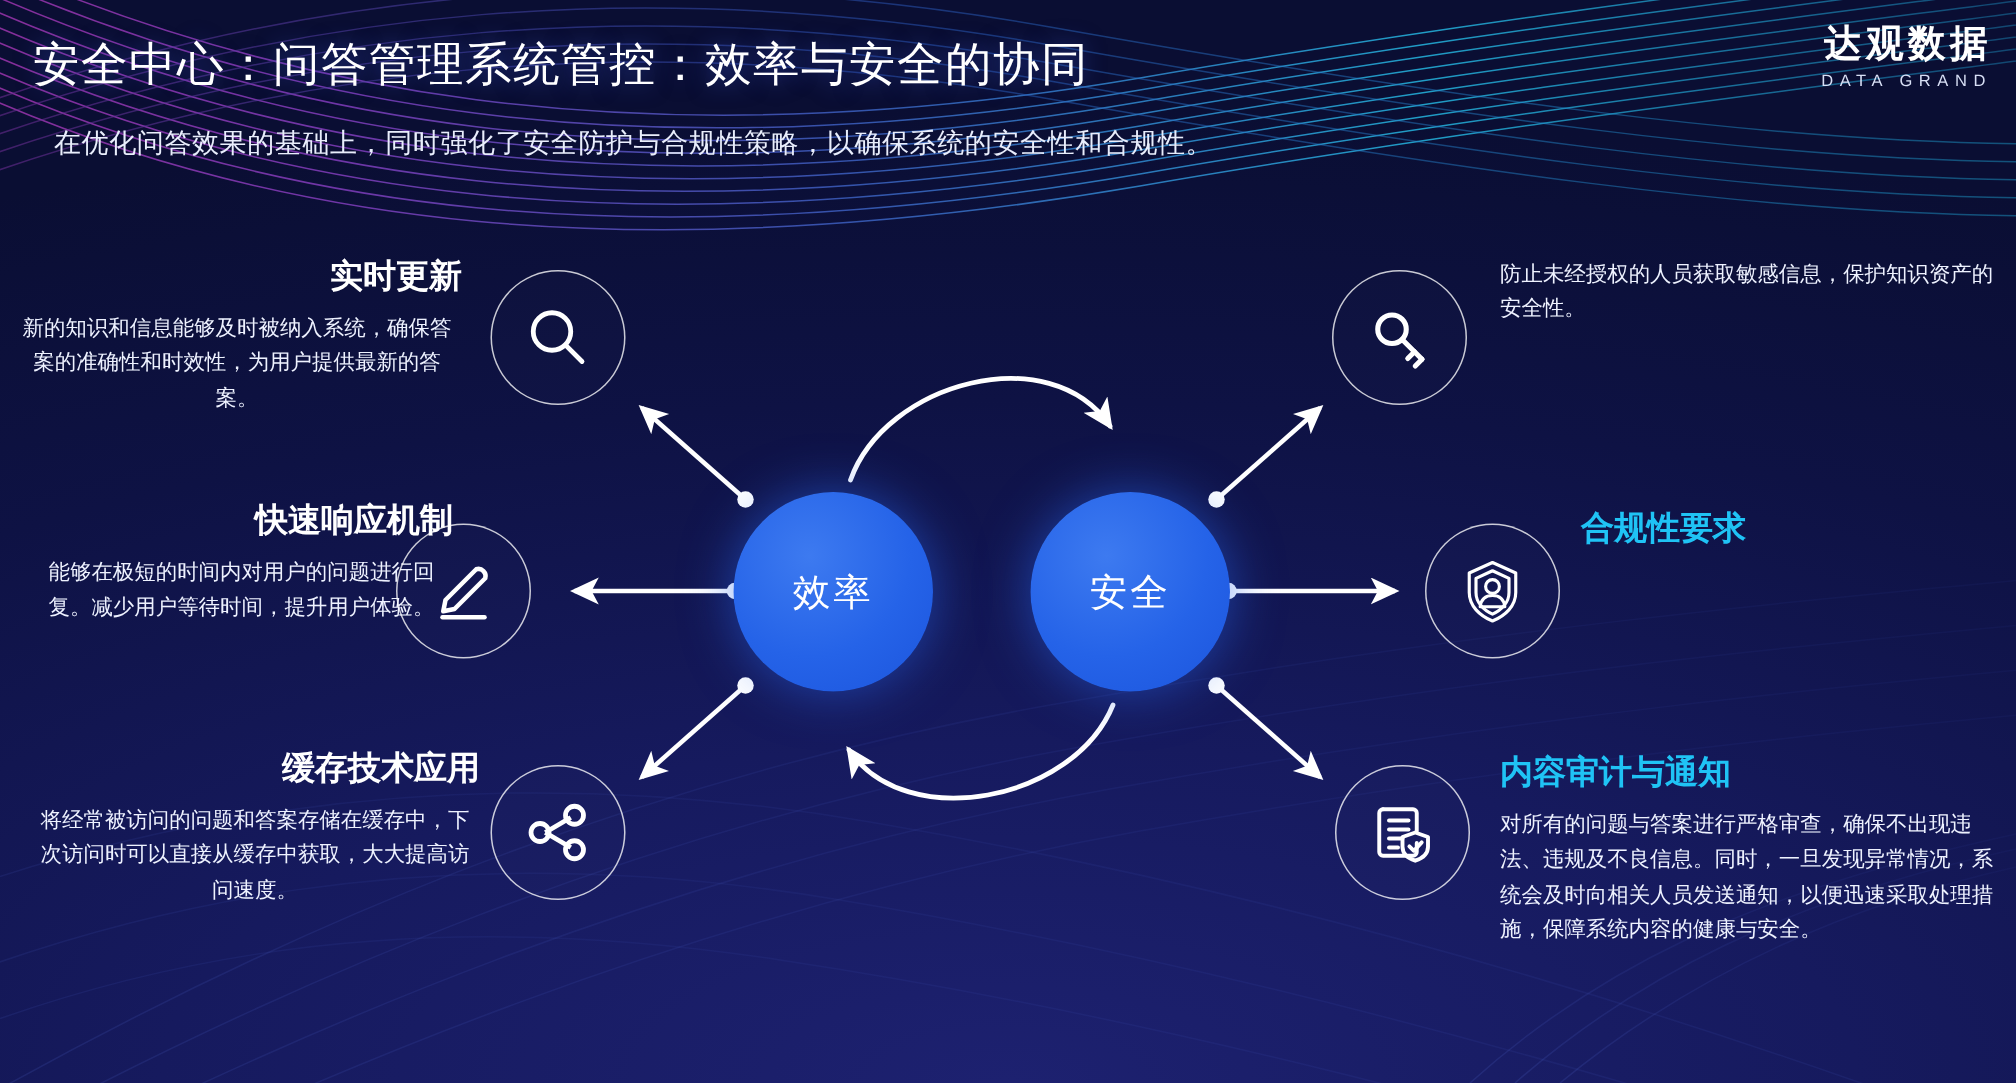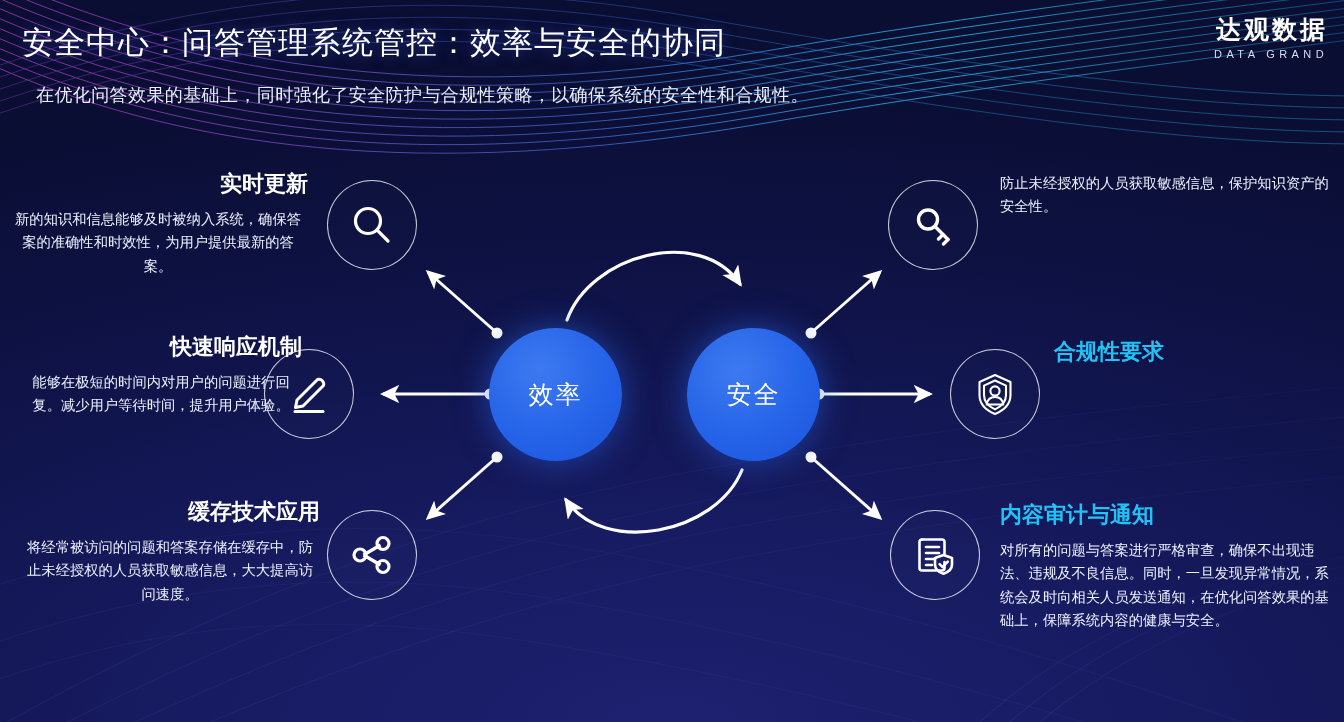--- a/index.html
+++ b/index.html
@@ -190,21 +190,21 @@
   </div>
   <div class="icon-circle" style="left:264px;top:349px;width:88px;height:88px;">
     <svg width="44" height="44" viewBox="0 0 44 44" fill="none" stroke="#ffffff" stroke-width="3" stroke-linecap="round" stroke-linejoin="round">
       <path d="M30.5 7.5 a4.8 4.8 0 0 1 6 6 L16 34 L8.5 35.5 L10 28 Z"></path>
       <line x1="8" y1="39.5" x2="36" y2="39.5"></line>
     </svg>
   </div>
 
   <div class="feature left" style="left:20px;top:500px;width:300px;">
     <div class="f-head">缓存技术应用</div>
-    <div class="f-body">将经常被访问的问题和答案存储在缓存中，防止未经授权的人员获取敏感信息，大大提高访问速度。</div>
+    <div class="f-body">将经常被访问的问题和答案存储在缓存中，下次访问时可以直接从缓存中获取，大大提高访问速度。</div>
   </div>
   <div class="icon-circle" style="left:327px;top:510px;width:88px;height:88px;">
     <svg width="46" height="46" viewBox="0 0 46 46" fill="none" stroke="#ffffff" stroke-width="3.2">
       <line x1="14.5" y1="23" x2="31.5" y2="13"></line>
       <line x1="14.5" y1="23" x2="31.5" y2="33"></line>
       <circle cx="11" cy="23" r="6"></circle>
       <circle cx="34" cy="11.5" r="6"></circle>
       <circle cx="34" cy="34.5" r="6"></circle>
     </svg>
   </div>
@@ -228,21 +228,21 @@
     <svg width="46" height="46" viewBox="0 0 46 46" fill="none" stroke="#ffffff" stroke-width="2.1" stroke-linejoin="round">
       <path d="M23 4 L38.5 11 V24 C38.5 33 31.5 39.5 23 43 C14.5 39.5 7.5 33 7.5 24 V11 Z"></path>
       <path d="M23 9.5 L34 14.6 V24 C34 30.6 29 35.6 23 38.4 C17 35.6 12 30.6 12 24 V14.6 Z"></path>
       <circle cx="23" cy="20" r="4.6"></circle>
       <path d="M14.8 33.5 C15.4 28.4 18.6 26 23 26 C27.4 26 30.6 28.4 31.2 33.5 Z"></path>
     </svg>
   </div>
 
   <div class="feature right" style="left:1000px;top:503px;width:332px;">
     <div class="f-head">内容审计与通知</div>
-    <div class="f-body">对所有的问题与答案进行严格审查，确保不出现违法、违规及不良信息。同时，一旦发现异常情况，系统会及时向相关人员发送通知，在优化问答效果的基础上，保障系统内容的健康与安全。</div>
+    <div class="f-body">对所有的问题与答案进行严格审查，确保不出现违法、违规及不良信息。同时，一旦发现异常情况，系统会及时向相关人员发送通知，以便迅速采取处理措施，保障系统内容的健康与安全。</div>
   </div>
   <div class="icon-circle" style="left:890px;top:510px;width:88px;height:88px;">
     <svg width="46" height="46" viewBox="0 0 46 46" fill="none" stroke="#ffffff" stroke-width="2.6" stroke-linecap="round" stroke-linejoin="round">
       <path d="M10 7.5 h20 a2.5 2.5 0 0 1 2.5 2.5 v12"></path>
       <path d="M32.5 30 v6 a2.5 2.5 0 0 1 -2.5 2.5 h-20 a2.5 2.5 0 0 1 -2.5 -2.5 v-26 a2.5 2.5 0 0 1 2.5 -2.5"></path>
       <line x1="14" y1="15" x2="27" y2="15"></line>
       <line x1="14" y1="21" x2="27" y2="21"></line>
       <line x1="14" y1="27" x2="23" y2="27"></line>
       <line x1="14" y1="33" x2="20" y2="33"></line>
       <path d="M31.5 23 L40 26 V32.5 C40 37 36.3 40.2 31.5 41.8 C26.7 40.2 23 37 23 32.5 V26 Z"></path>

